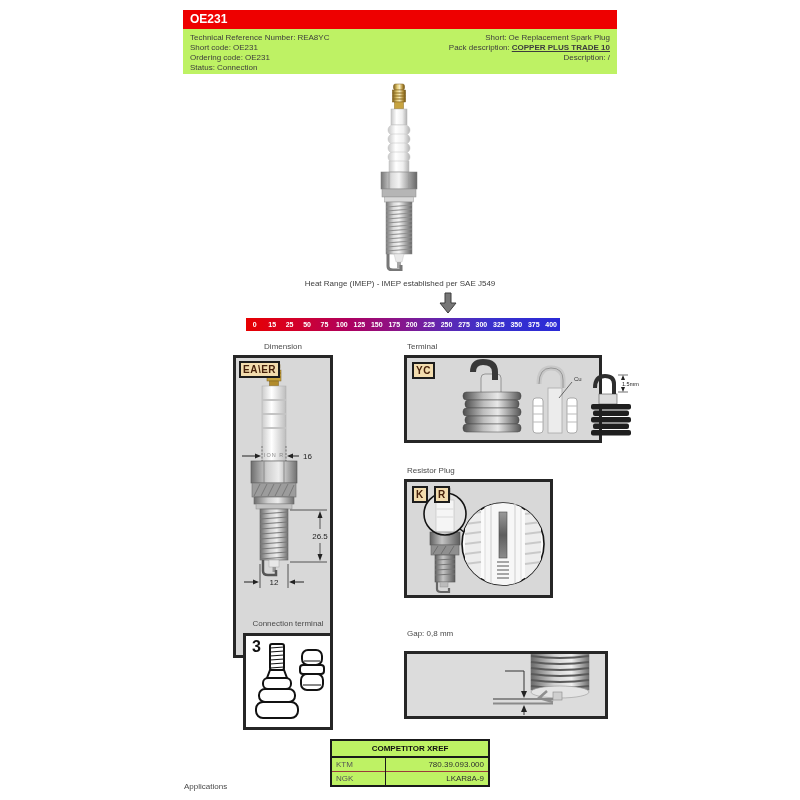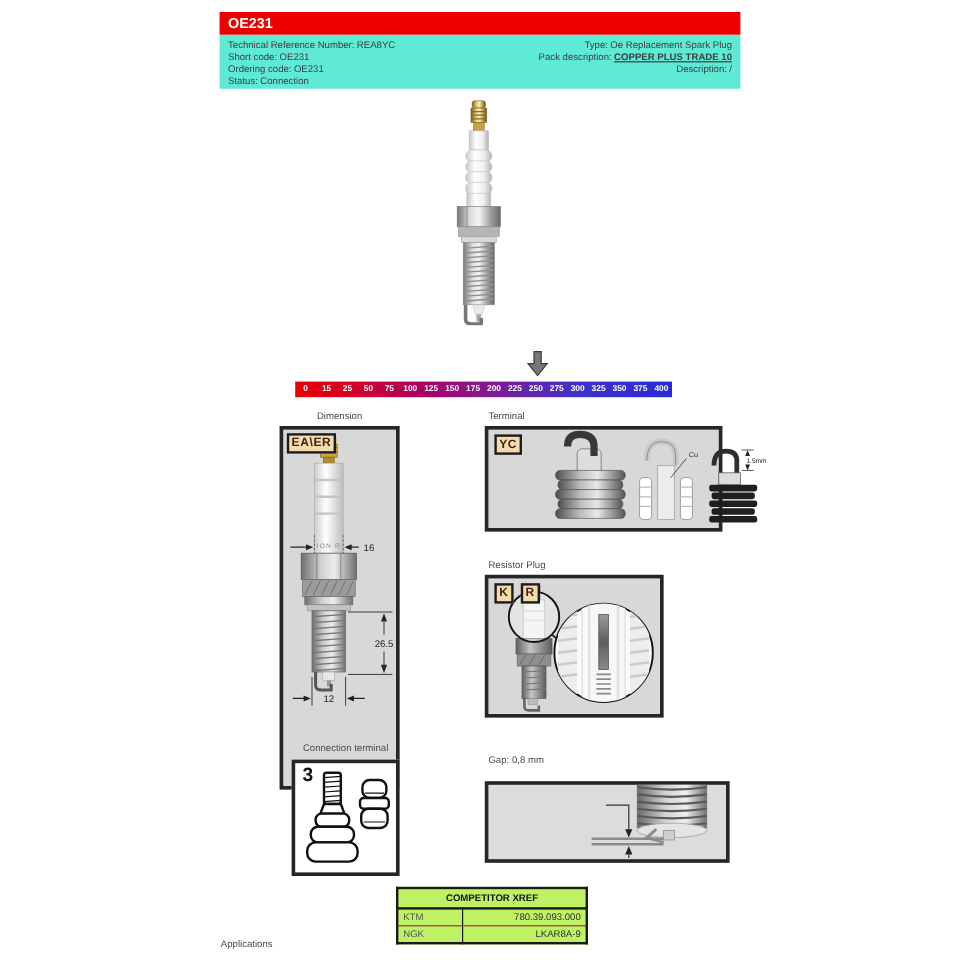--- a/index.html
+++ b/index.html
@@ -4,21 +4,21 @@
 <style>
   * { margin:0; padding:0; box-sizing:border-box; }
   html,body { background:#fff; }
   body { font-family:"Liberation Sans", sans-serif; }
   .page { position:relative; width:800px; height:800px; background:#fff; overflow:hidden; }
   .abs { position:absolute; }
 
   
   .banner { left:183px; top:10px; width:434px; height:19px; background:#ee0000; color:#fff;
             font-weight:bold; font-size:12px; line-height:19px; padding-left:7px; }
-  .info { left:183px; top:29px; width:434px; height:45px; background:#5eead4; padding:4px 7px;
+  .info { left:183px; top:29px; width:434px; height:45px; background:#bef264; padding:4px 7px;
           display:flex; justify-content:space-between; font-size:8px; color:#3d3d3d; }
   .info .row { line-height:10px; white-space:nowrap; }
   .info .col-right { text-align:right; }
   .info .lbl { margin-right:2px; }
   .packdesc-value { font-weight:bold; text-decoration:underline; }
 
   
   .hr-title { left:183px; top:279px; width:434px; text-align:center; font-size:8px; color:#3d3d3d; }
   .hr-wrap { left:246px; top:292px; width:314px; height:39px; }
   .hr-arrow { position:absolute; left:calc(63.9% - 8px); top:0; }
@@ -64,21 +64,21 @@
       </div>
       <div class="row">
         <span class="lbl">Ordering code:</span><span>OE231</span>
       </div>
       <div class="row">
         <span class="lbl">Status:</span><span>Connection</span>
       </div>
     </div>
     <div class="col-right">
       <div class="row">
-        <span class="lbl">Type:</span><span>Oe Replacement Spark Plug</span>
+        <span class="lbl">Short:</span><span>Oe Replacement Spark Plug</span>
       </div>
       <div class="row">
         <span class="lbl">Pack description:</span><span class="packdesc-value">COPPER PLUS TRADE 10</span>
       </div>
       <div class="row">
         <span class="lbl">Description:</span><span>/</span>
       </div>
     </div>
   </div>
 
@@ -135,20 +135,21 @@
       <line x1="16" y1="156" x2="42" y2="154"></line>
         <line x1="16" y1="160" x2="42" y2="158"></line>
       <line x1="16" y1="164" x2="42" y2="162"></line>
         <line x1="16" y1="168" x2="42" y2="166"></line>
     </g>
     <path d="M24 171 L26 179 L32 179 L34 171 Z" fill="#e9e9e9" stroke="#aaa" stroke-width="0.3"></path>
     <rect x="27" y="179" width="4" height="6" fill="#a8a8a8"></rect>
     <path d="M18 171 L18 183 Q18 187 23 187 L31 187 L31 182" fill="none" stroke="#777" stroke-width="3"></path>
   </svg>
 
+  <div class="abs hr-title">Heat Range (IMEP) - IMEP established per SAE J549</div>
   <div class="abs hr-wrap">
     <svg class="hr-arrow" width="18" height="22" viewBox="0 0 18 22">
       <path d="M6 1 L12 1 L12 11 L17 11 L9 21 L1 11 L6 11 Z" fill="#777" stroke="#3c3c3c" stroke-width="1"></path>
     </svg>
     <div class="hr-bar">
       <span class="hr-tick">0</span>
       <span class="hr-tick">15</span>
       <span class="hr-tick">25</span>
       <span class="hr-tick">50</span>
       <span class="hr-tick">75</span>

